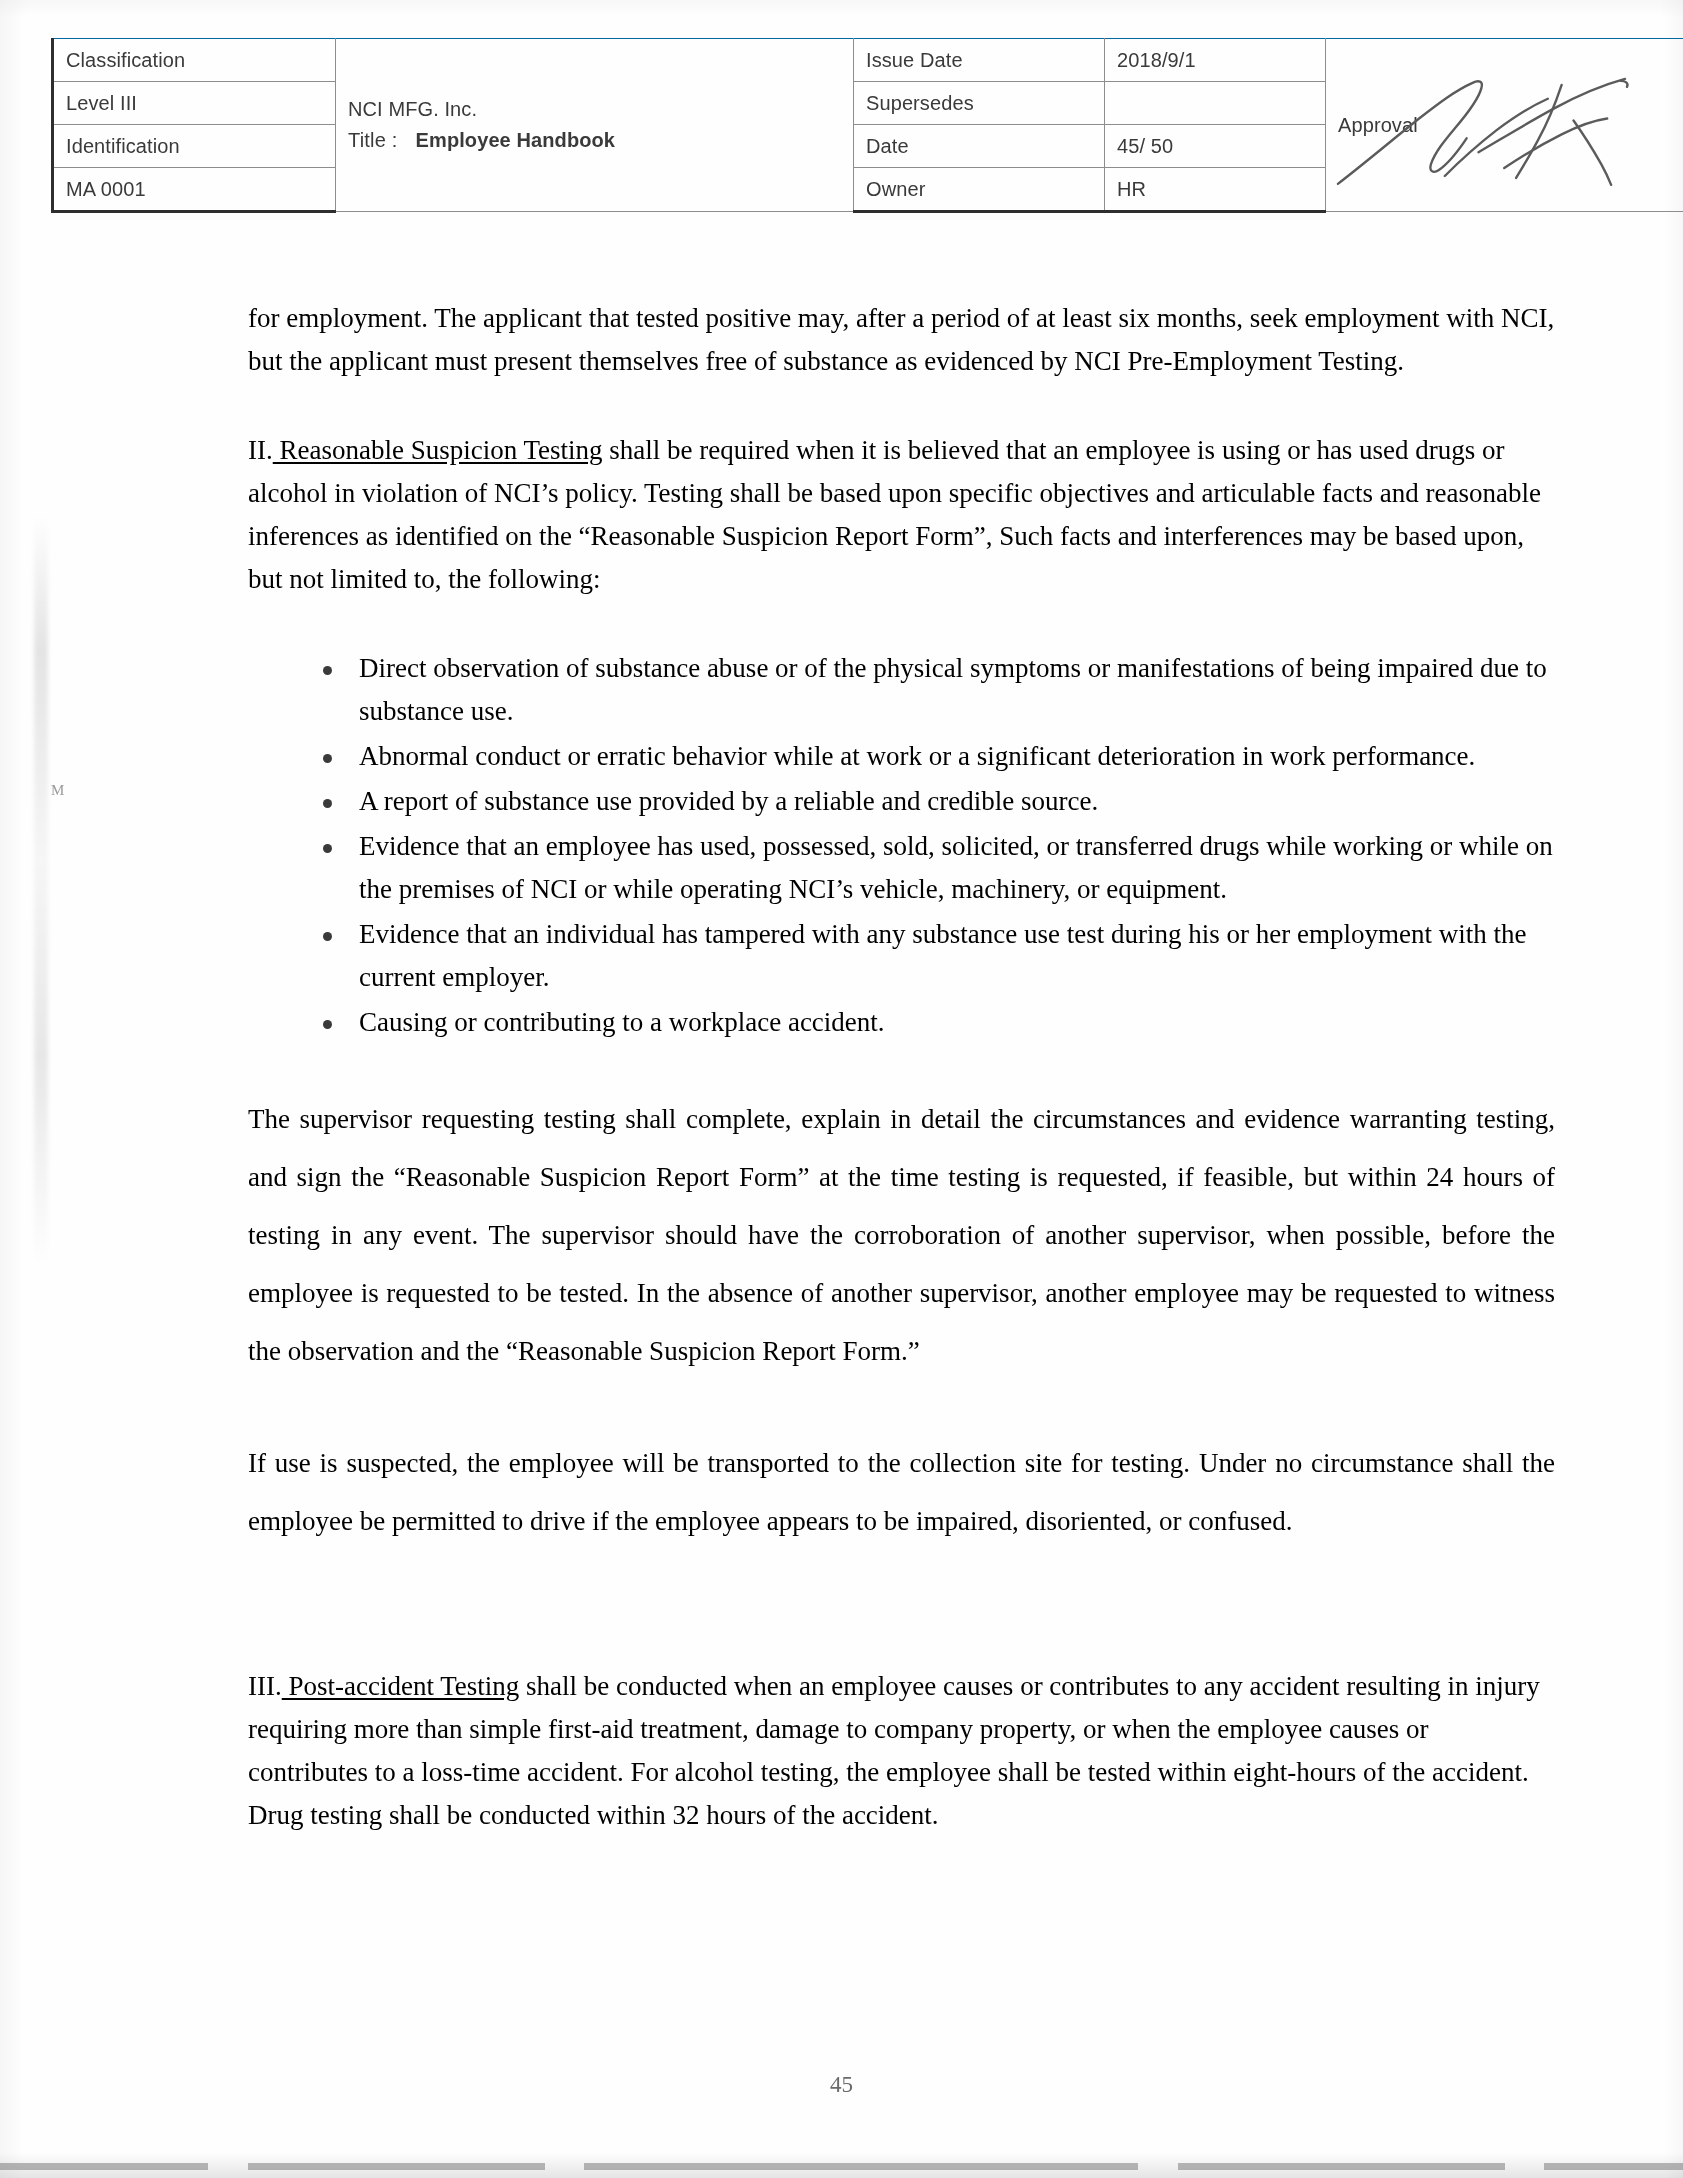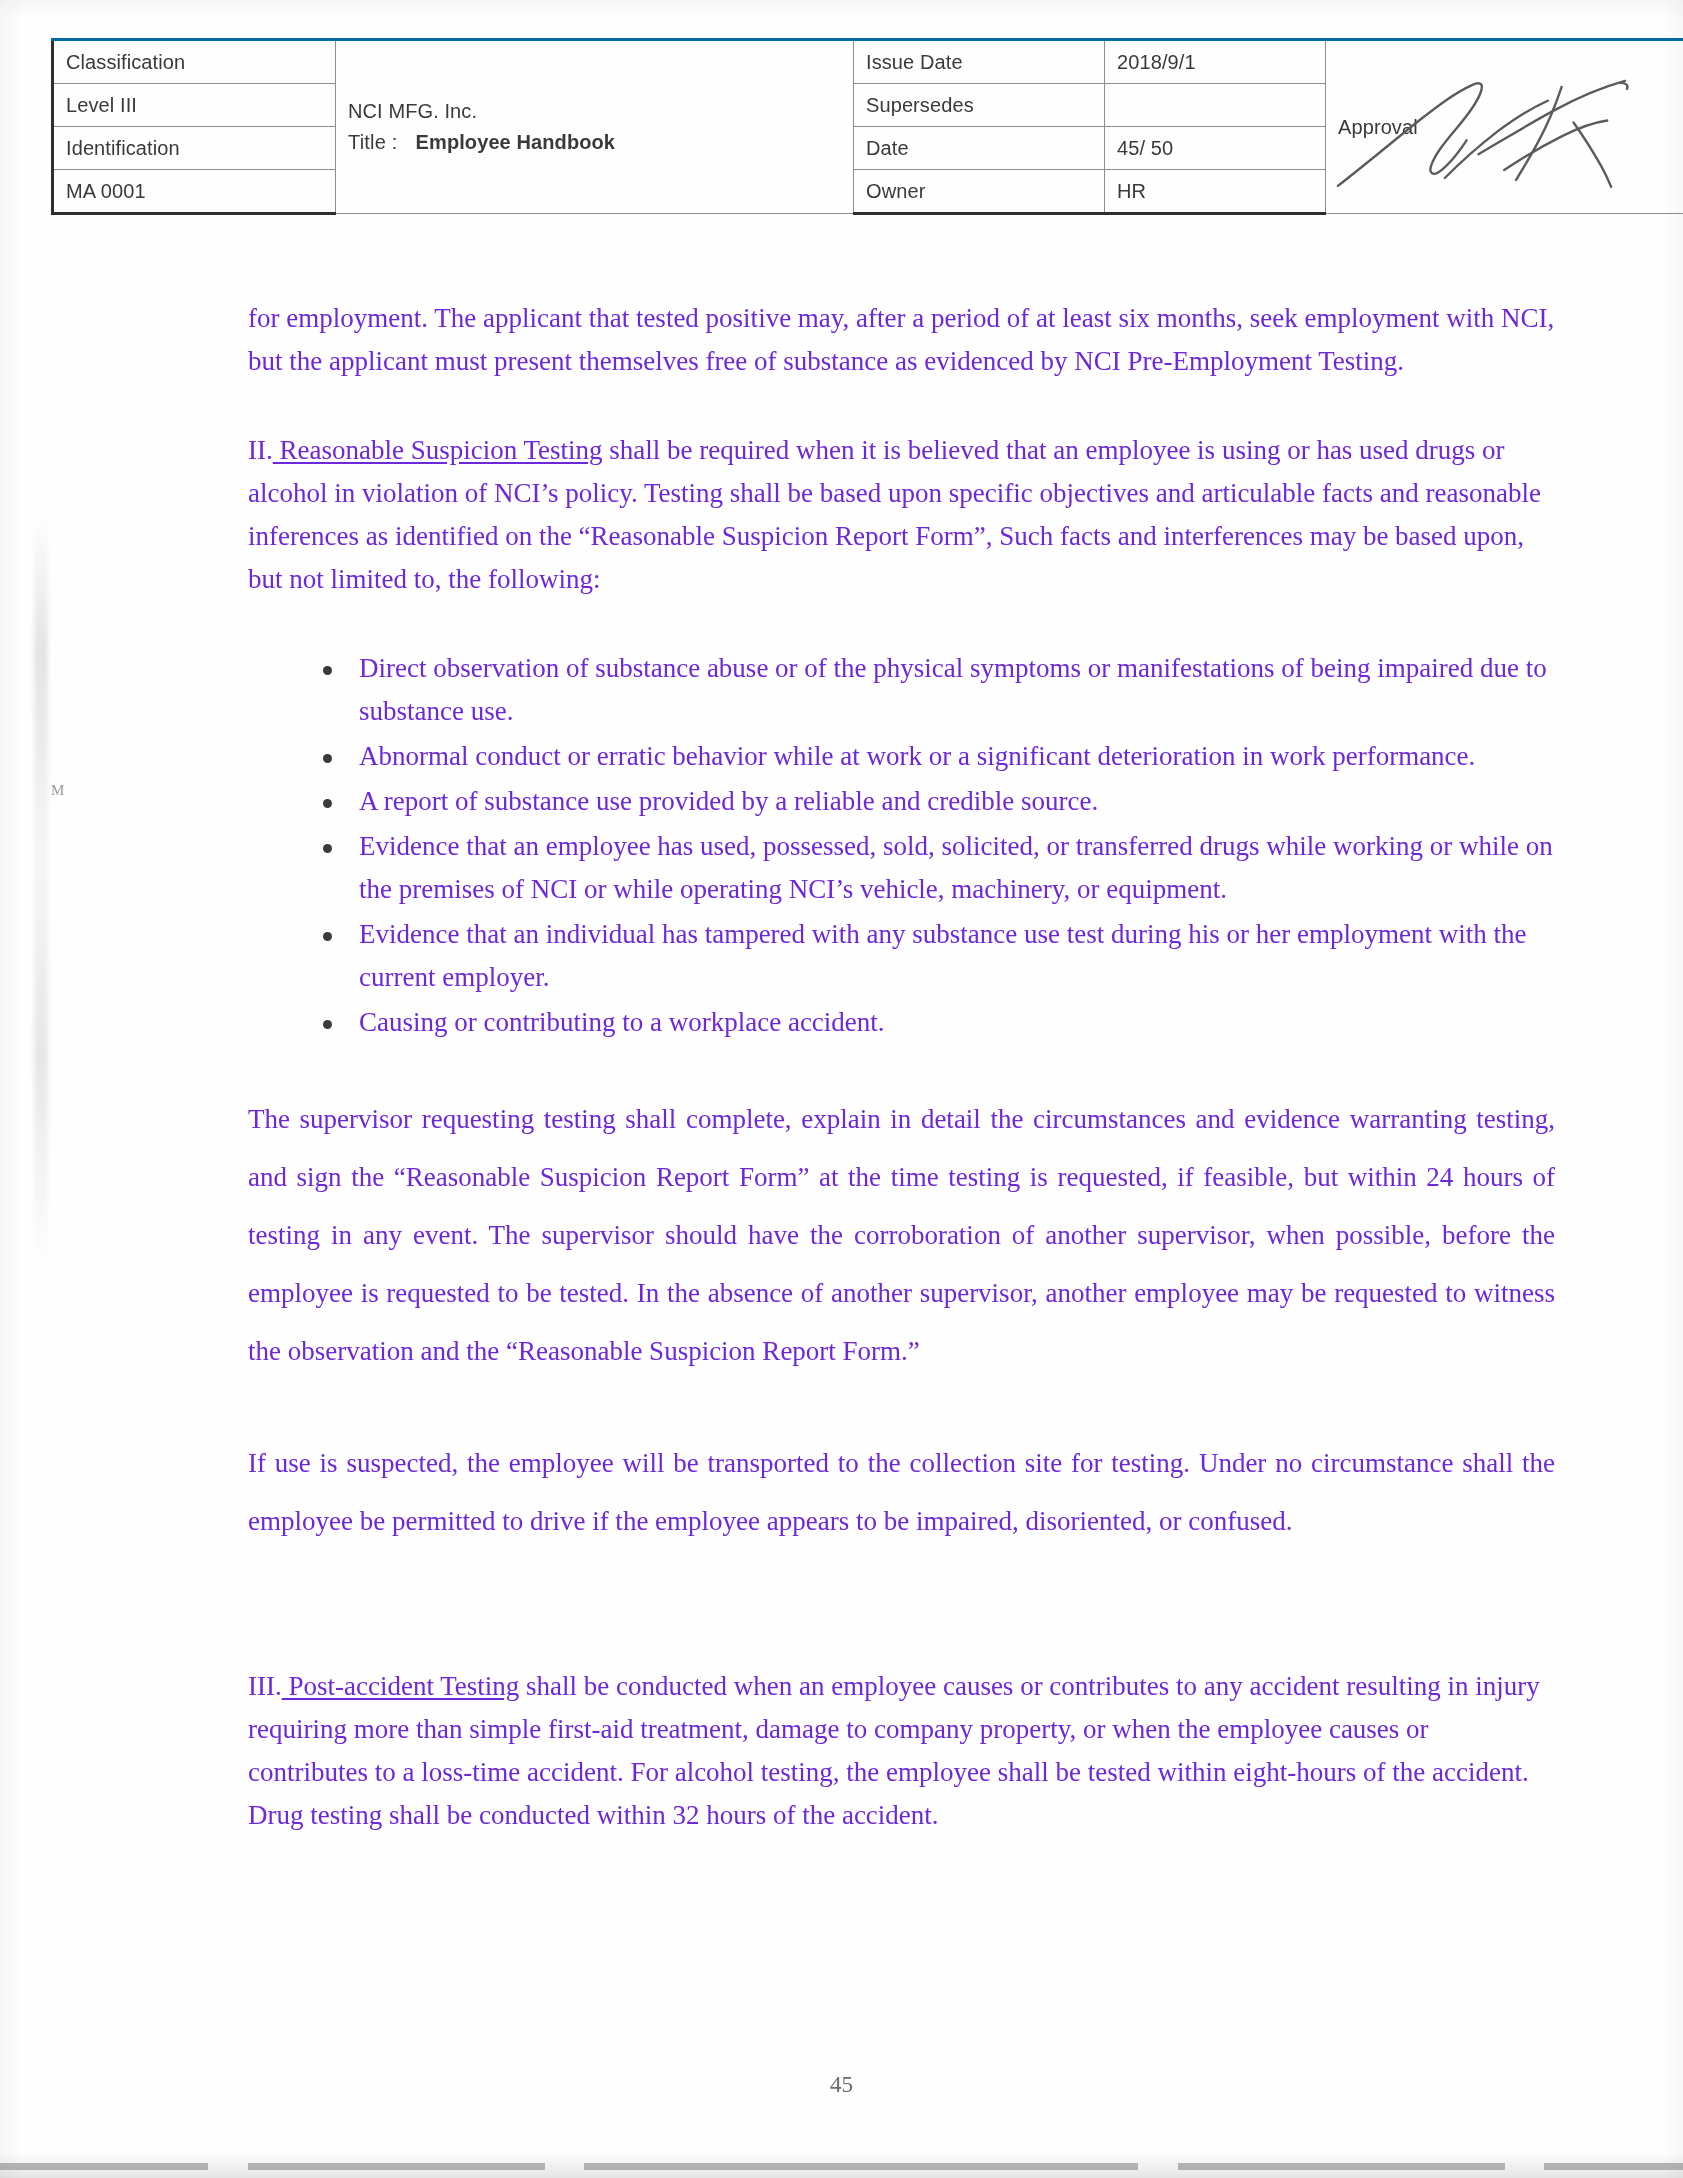--- a/index.html
+++ b/index.html
@@ -87,21 +87,21 @@
     border: 1px solid #ararara;
     border: 1px solid #8d8d8d;
     height: 38px;
     padding: 2px 10px 2px 12px;
     vertical-align: middle;
     line-height: 1.15;
     letter-spacing: 0.1px;
   }
   .hdr-table .thick-l { border-left: 3px solid #2e2e2e; }
   .hdr-table .thick-r { border-right: 3px solid #2e2e2e; }
-  .hdr-table .thick-t { border-top: 3px solid #0369a1; }
+  .hdr-table .thick-t { border-top: 1px solid #0369a1; }
   .hdr-table .thick-b { border-bottom: 3px solid #2e2e2e; }
   .c-code   { width: 259px; }
   .c-title  { width: 495px; }
   .c-label  { width: 228px; }
   .c-value  { width: 198px; }
   .c-appr   { width: 400px; }
   .title-inner { display: block; }
   .title-lbl { letter-spacing: 0.2px; }
   .title-val { display:inline-block; margin-left: 18px; font-weight: 600; letter-spacing: 0.1px;}
   .approval-cell {
@@ -120,21 +120,21 @@
   }
 
   
   .body-wrap {
     position: absolute;
     left: 248px;
     top: 297px;
     width: 1307px;
     font-size: 27px;
     line-height: 43px;
-    color: #6d28d9;
+    color: #000000;
   }
   p.blk {
     margin: 0 0 26px 0;
     text-align: left;
   }
   p.just {
     margin: 0 0 34px 0;
     text-align: justify;
     line-height: 58px;
     text-justify: inter-word;

